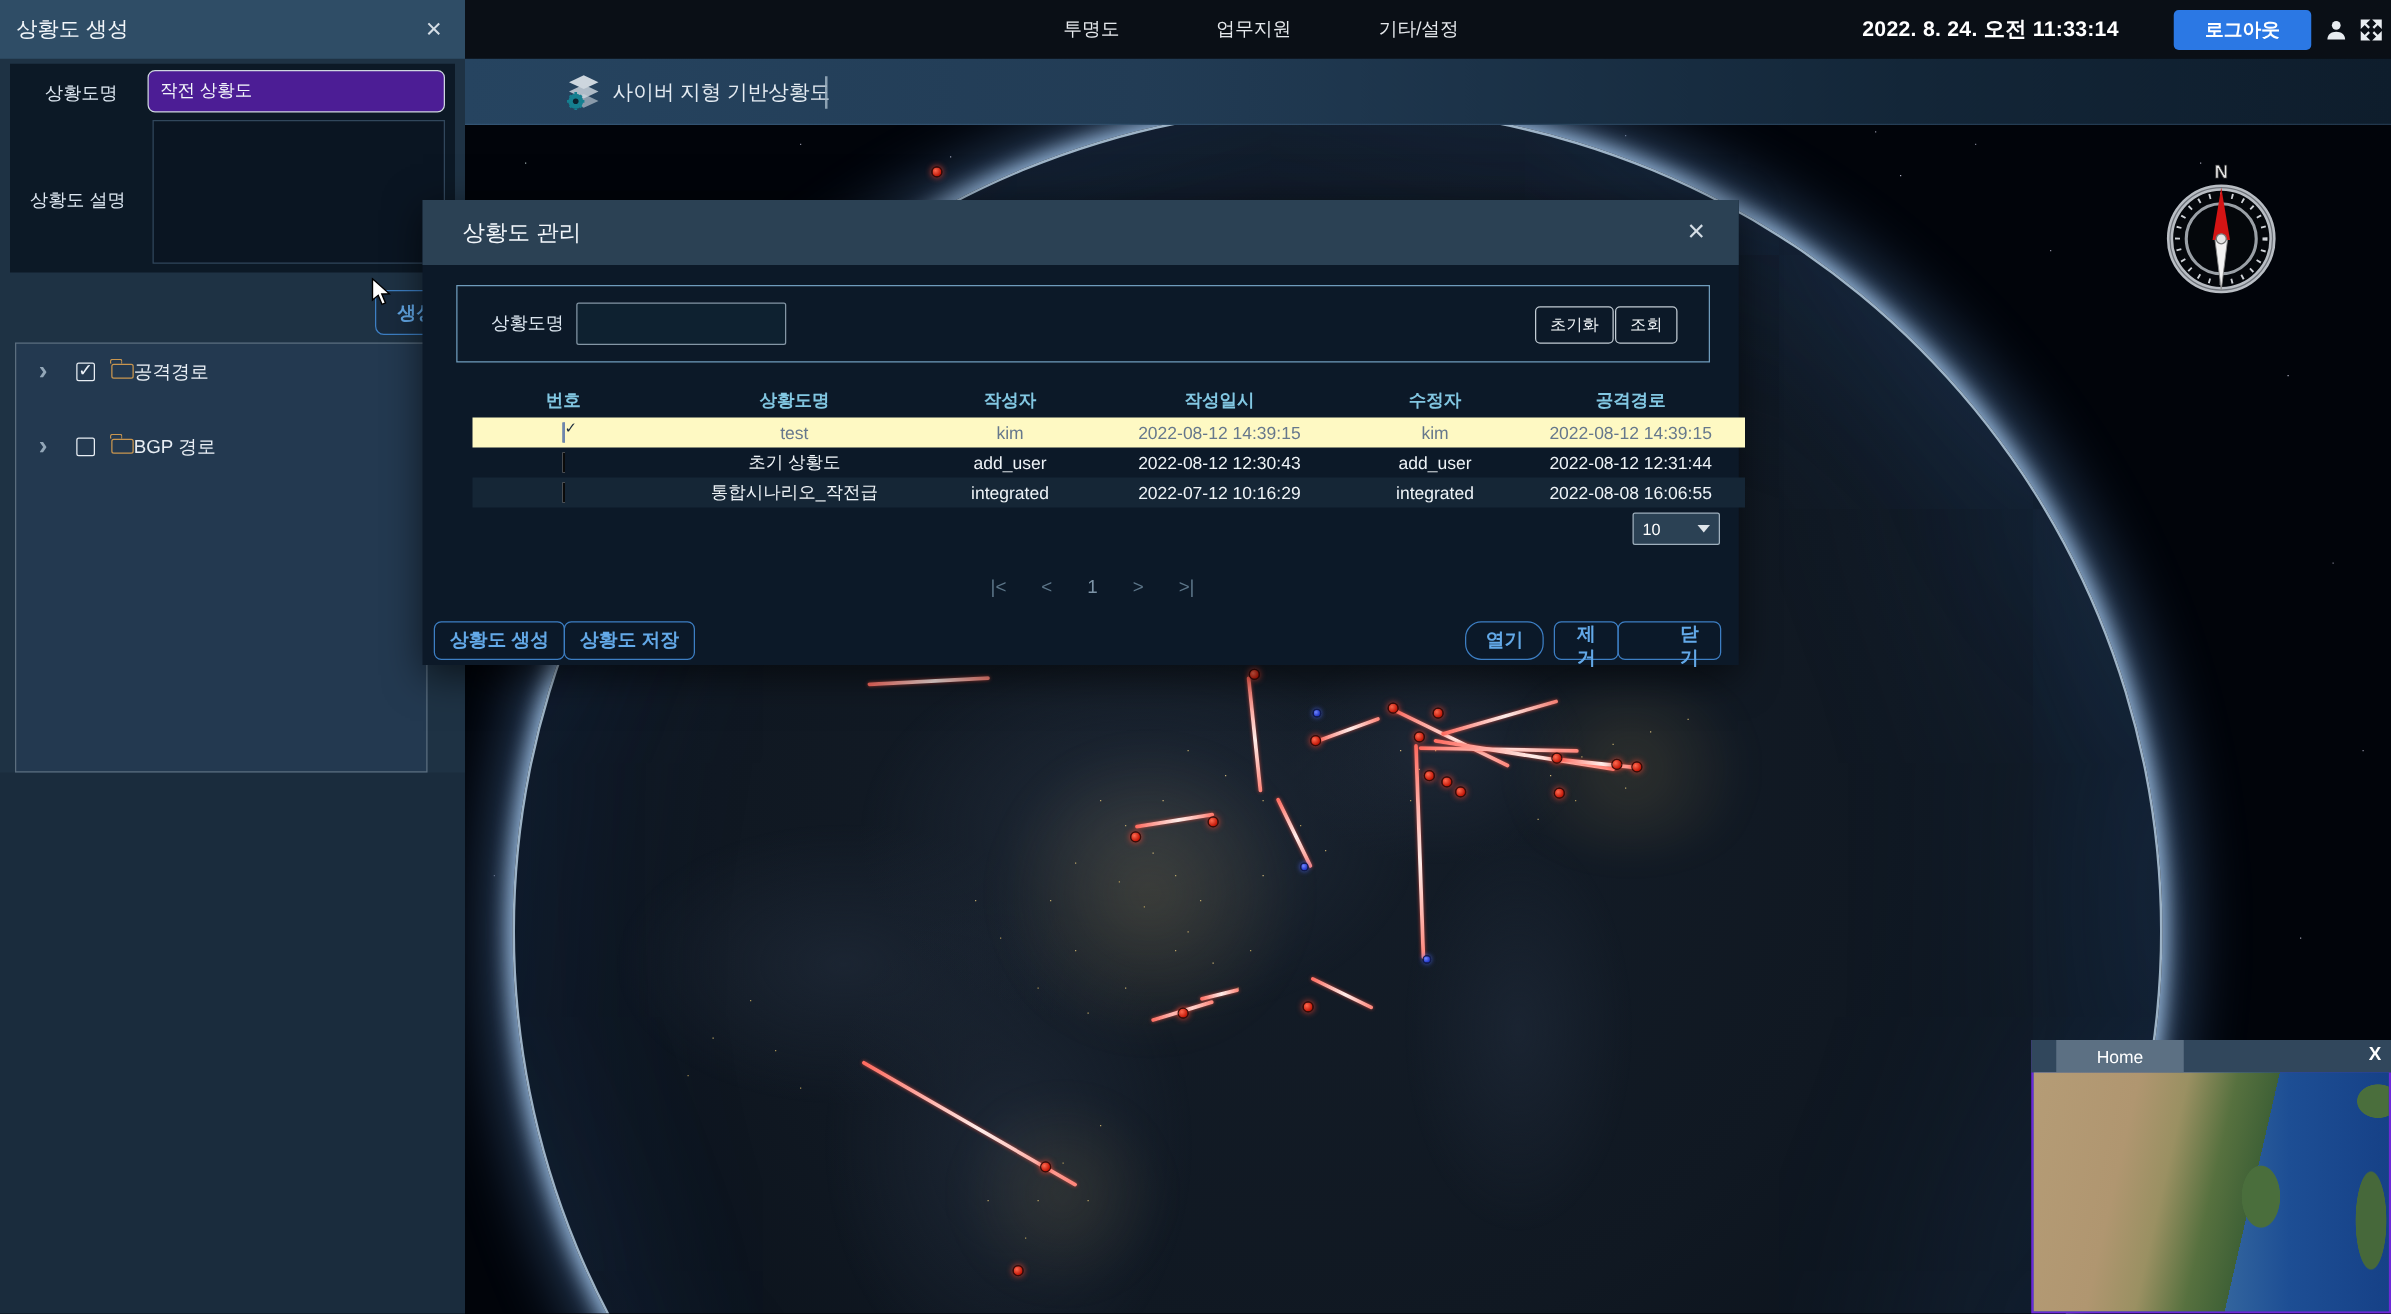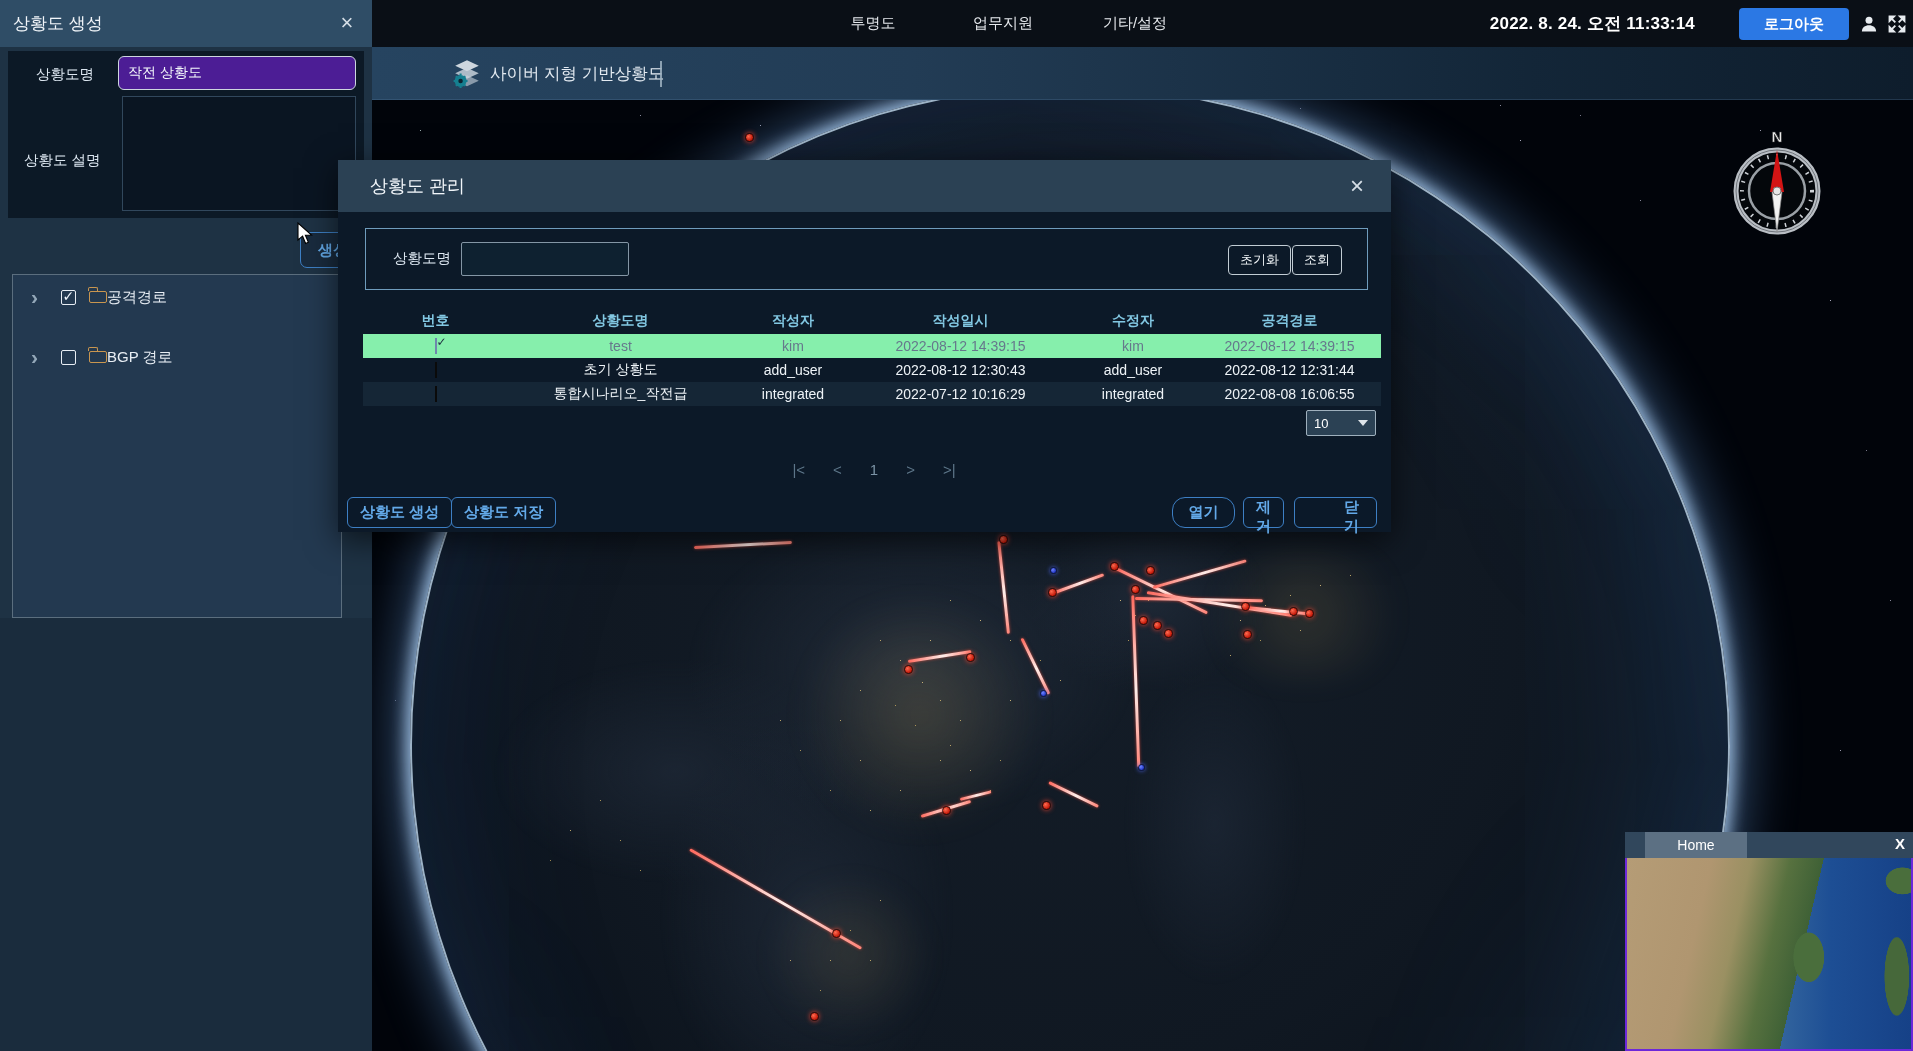--- a/index.html
+++ b/index.html
@@ -137,27 +137,27 @@
     align-items:center; justify-content:center; font-size:24px; color:#d5dee6; cursor:pointer; }
   #search-panel { position:absolute; left:27px; top:68px; width:1003px; height:62px; border:1px solid #6f9cbc; }
   #search-label { position:absolute; left:27px; top:20px; color:#dce6f0; font-size:14.5px; }
   #search-input { position:absolute; left:95px; top:13px; width:168px; height:34px; background:#0e2130;
     border:1px solid #8496a5; border-radius:2px; color:#f2f6fa; font-size:14px; padding:0 8px; font-family:inherit; }
   .sm-btn { position:absolute; top:16px; height:30px; background:transparent; border:1px solid #c2ccd4;
     border-radius:4px; color:#f0f4f7; font-size:13px; padding:0 11px; cursor:pointer; font-family:inherit; }
   #reset-btn { left:862px; }
   #query-btn { left:926px; }
 
-  #table { position:absolute; left:25px; top:148px; width:1018px; }
+  #table { position:absolute; left:40px; top:148px; width:1018px; }
   .trow { display:grid; grid-template-columns:145px 225px 120px 215px 130px 183px; align-items:center;
     height:24px; }
   .trow > div { text-align:center; font-size:14px; overflow:hidden; white-space:nowrap; }
   #thead { height:26px; }
   #thead > div { color:#82c7e2; font-weight:bold; }
-  .trow.selected { background:#86efac; }
+  .trow.selected { background:#fef9c3; }
   .trow.selected > div { color:#66788c; }
   .trow.alt { background:#152636; }
   .trow > div.cell-white { color:#eef3f7; }
   .row-cb { width:13px; height:13px; margin:0 auto; background:#fff; border:1px solid #0a0a0a; }
   .row-cb.checked-dim { background:#4f6fa0; border:1px solid #6f87ad; position:relative; }
   .row-cb.checked-dim::after { content:"✓"; position:absolute; left:1px; top:-3px; color:#1b2b3d; font-size:12px; font-weight:bold; }
 
   #pagesize { position:absolute; left:968px; top:250px; width:70px; height:26px; background:#2b4154;
     border:1px solid #9fb0bd; border-radius:2px; display:flex; align-items:center; justify-content:space-between;
     padding:0 7px; color:#fff; font-size:13px; cursor:pointer; }
@@ -167,21 +167,21 @@
     align-items:center; justify-content:center; gap:28px; color:#5d7689; font-size:15px; }
   #pagination span { cursor:pointer; }
   #page-current { color:#7c93a6; }
 
   .blue-btn { position:absolute; top:337px; height:31px; background:rgba(10,25,45,.3);
     border:1.5px solid #3d7fc4; border-radius:6px; color:#63a9e8; font-size:15px; font-weight:bold;
     cursor:pointer; padding:0 12px; font-family:inherit; }
   #btn-create { left:9px; }
   #btn-save { left:113px; }
   #btn-open { left:834px; width:63px;border-radius:13px; }
-  #btn-remove { left:905px; width:41px; }
+  #btn-remove { left:905px; width:52px; }
   #btn-close { left:956px; width:83px;padding-left:44px; }
 
   
   #compass { position:absolute; left:1722px; top:128px; width:110px; height:115px; z-index:4; }
 
   
   #minimap { position:absolute; left:1625px; top:832px; width:288px; height:219px; z-index:7;
     background:#6d28d9; }
   #mm-header { position:absolute; left:0; top:0; width:288px; height:26px; background:#31475c; }
   #mm-tab { position:absolute; left:20px; top:0; width:102px; height:26px; background:#5c7083;

